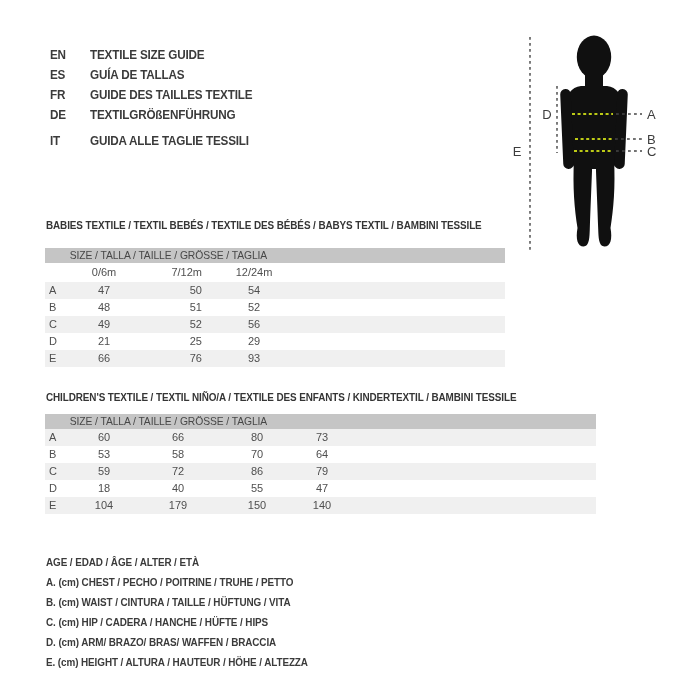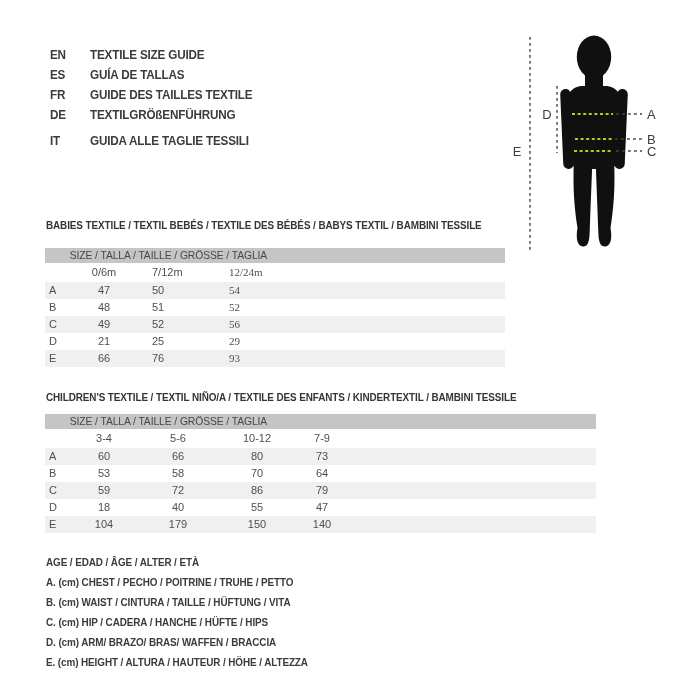--- a/index.html
+++ b/index.html
@@ -18,22 +18,22 @@
   
   .size-table{position:absolute;left:45px;}
   .size-band{height:15px;line-height:15px;background:var(--band);font-size:11px;color:#474747;white-space:nowrap;padding-left:20px;}
   .size-band span{display:inline-block;padding-left:5px;letter-spacing:-.1px;transform:scaleX(.94);transform-origin:0 50%;}
   .colhdr,.trow{position:relative;height:17px;line-height:17px;font-size:11px;color:var(--ttable);}
   .colhdr{height:19px;line-height:19px;}
   .zebra{background:var(--zebra);}
   .cell{position:absolute;top:0;white-space:nowrap;}
   .c0{left:4px;}
   .t-babies .c1{left:34px;width:50px;text-align:center;}
-  .t-babies .c2{left:107px;width:50px;text-align:left;}
-  .t-babies .c3{left:184px;width:50px;text-align:left;font-family:Liberation Serif, serif;}
+  .t-babies .c2{left:107px;width:50px;text-align:right;}
+  .t-babies .c3{left:184px;width:50px;text-align:center;}
   .t-children .c1{left:34px;width:50px;text-align:center;}
   .t-children .c2{left:108px;width:50px;text-align:center;}
   .t-children .c3{left:187px;width:50px;text-align:center;}
   .t-children .c4{left:252px;width:50px;text-align:center;}
   
   .legend-line{position:absolute;left:46px;height:14px;line-height:14px;font-size:11px;font-weight:bold;color:var(--tdark);white-space:nowrap;letter-spacing:-.1px;transform:scaleX(.9);transform-origin:0 50%;}
   
   .fig{position:absolute;left:500px;top:25px;}
   .dash-dark{stroke:#454545;stroke-width:1.4;stroke-dasharray:2.8 3.2;fill:none;}
   .dash-accent{stroke:var(--accent);stroke-width:2.1;stroke-dasharray:3 2.6;fill:none;}
@@ -116,26 +116,20 @@
           <span class="cell c1">66</span>
           <span class="cell c2">76</span>
           <span class="cell c3">93</span>
         </div>
       </div>
   </div>
 
   <div class="section-title" style="top:391px">CHILDREN'S TEXTILE / TEXTIL NIÑO/A / TEXTILE DES ENFANTS / KINDERTEXTIL / BAMBINI TESSILE</div>
   <div class="size-table t-children" style="top:414px;width:551px">
     <div class="size-band"><span>SIZE / TALLA / TAILLE / GRÖSSE / TAGLIA</span></div>
-    <div class="colhdr">
-      <span class="cell c1">3-4</span>
-      <span class="cell c2">5-6</span>
-      <span class="cell c3">10-12</span>
-      <span class="cell c4">7-9</span>
-    </div>
     <div id="children-rows">
         <div class="trow zebra">
           <span class="cell c0">A</span>
           <span class="cell c1">60</span>
           <span class="cell c2">66</span>
           <span class="cell c3">80</span>
           <span class="cell c4">73</span>
         </div>
         <div class="trow">
           <span class="cell c0">B</span>

